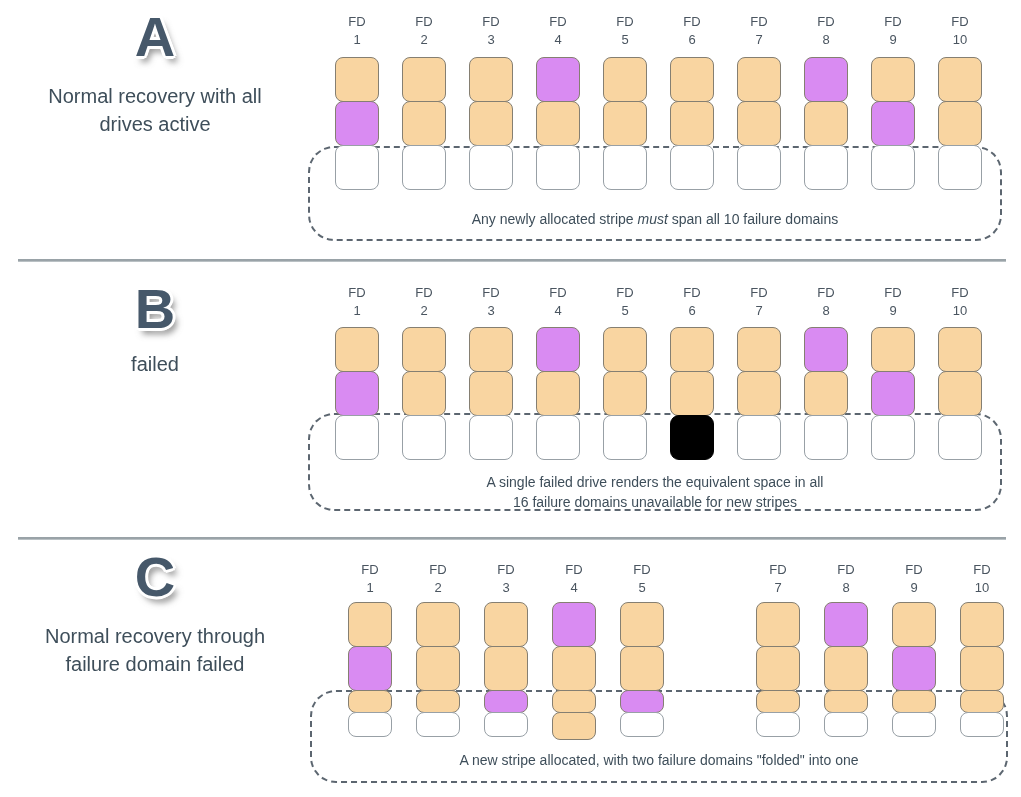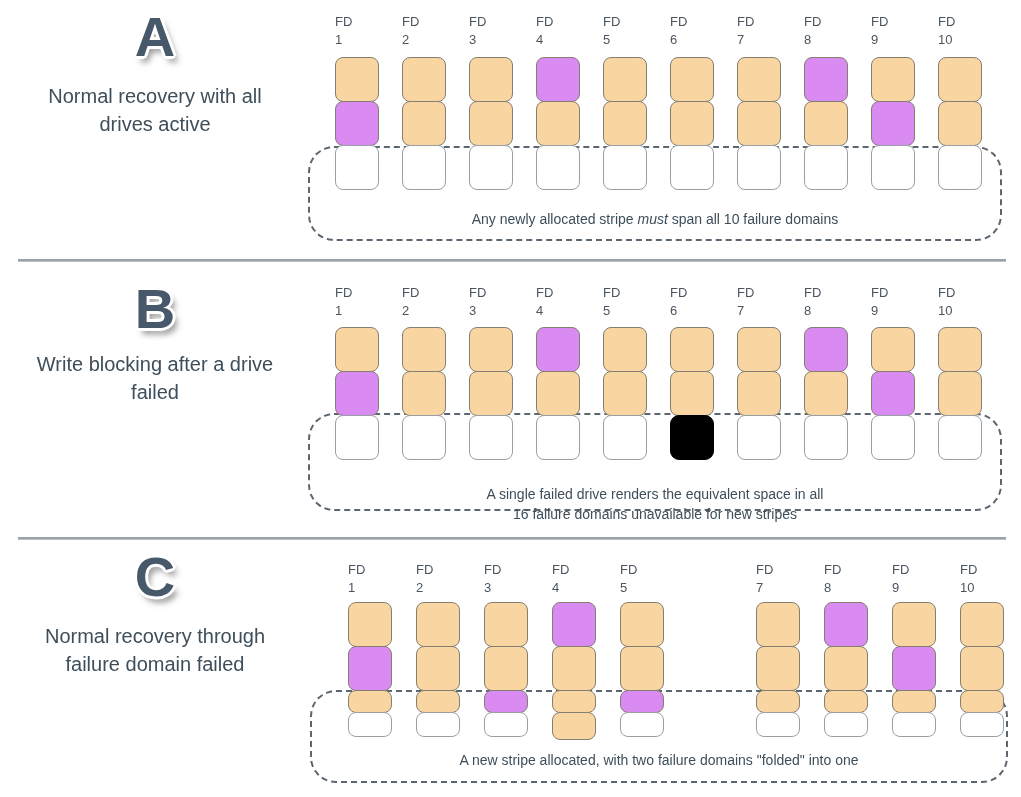--- a/index.html
+++ b/index.html
@@ -22,25 +22,25 @@
     font-size:20px;line-height:28px;color:var(--text,#3E4E5A);}
   .title-a{top:82px}.title-b{top:350px}.title-c{top:622px}
 
   .dashed-box{position:absolute;border:2px dashed #5c6670;border-radius:26px;z-index:1;box-sizing:border-box;}
   .dash-a{left:308px;top:146px;width:694px;height:95px}
   .dash-b{left:308px;top:413px;width:694px;height:98px}
   .dash-c{left:310px;top:690px;width:698px;height:93px}
 
   .caption{position:absolute;z-index:3;text-align:center;font-size:14px;line-height:20px;color:var(--text,#3E4E5A);}
   .cap-a{left:308px;top:209px;width:694px}
-  .cap-b{left:308px;top:484px;width:694px}
+  .cap-b{left:308px;top:472px;width:694px}
   .cap-c{left:310px;top:750px;width:698px}
   .caption .em{font-style:italic}
 
-  .fd-label{position:absolute;width:44px;font-size:13px;line-height:18px;
+  .fd-label{position:absolute;width:44px;text-align:center;font-size:13px;line-height:18px;
     color:#4a5560;z-index:2;}
   .fd-col{position:absolute;width:44px;z-index:2;}
 
   .blk{width:44px;height:45px;border:1px solid #857f72;border-radius:8px;
     box-sizing:border-box;margin-top:-1px;}
   .blk:first-child{margin-top:0}
   .c-orange{background:var(--orange,#F9D5A1);}
   .c-purple{background:var(--purple,#D98BF2);}
   .c-white{background:#ffffff;border-color:#98a0a6;}
   .c-black{background:var(--black,#000000);border-color:#000;border-radius:9px;}
@@ -152,21 +152,20 @@
         <div class="blk c-orange"></div>
         <div class="blk c-orange"></div>
         <div class="blk c-white"></div>
       </div>
     </div>
 
   <div class="divider divider-ab"></div>
 
   <div class="big-letter letter-b">B</div>
   <div class="side-title title-b">
-    <div>Write blocking after a drive</div>
     <div>failed</div>
   </div>
   <div class="dashed-box dash-b"></div>
   <div class="caption cap-b">
       <div><span>A single failed drive renders the equivalent space in all</span></div>
       <div><span>16 failure domains unavailable for new stripes</span></div>
     </div>
   <div>
       <div class="fd-label" style="left: 335px; top: 284px;">
         <div>FD</div>

